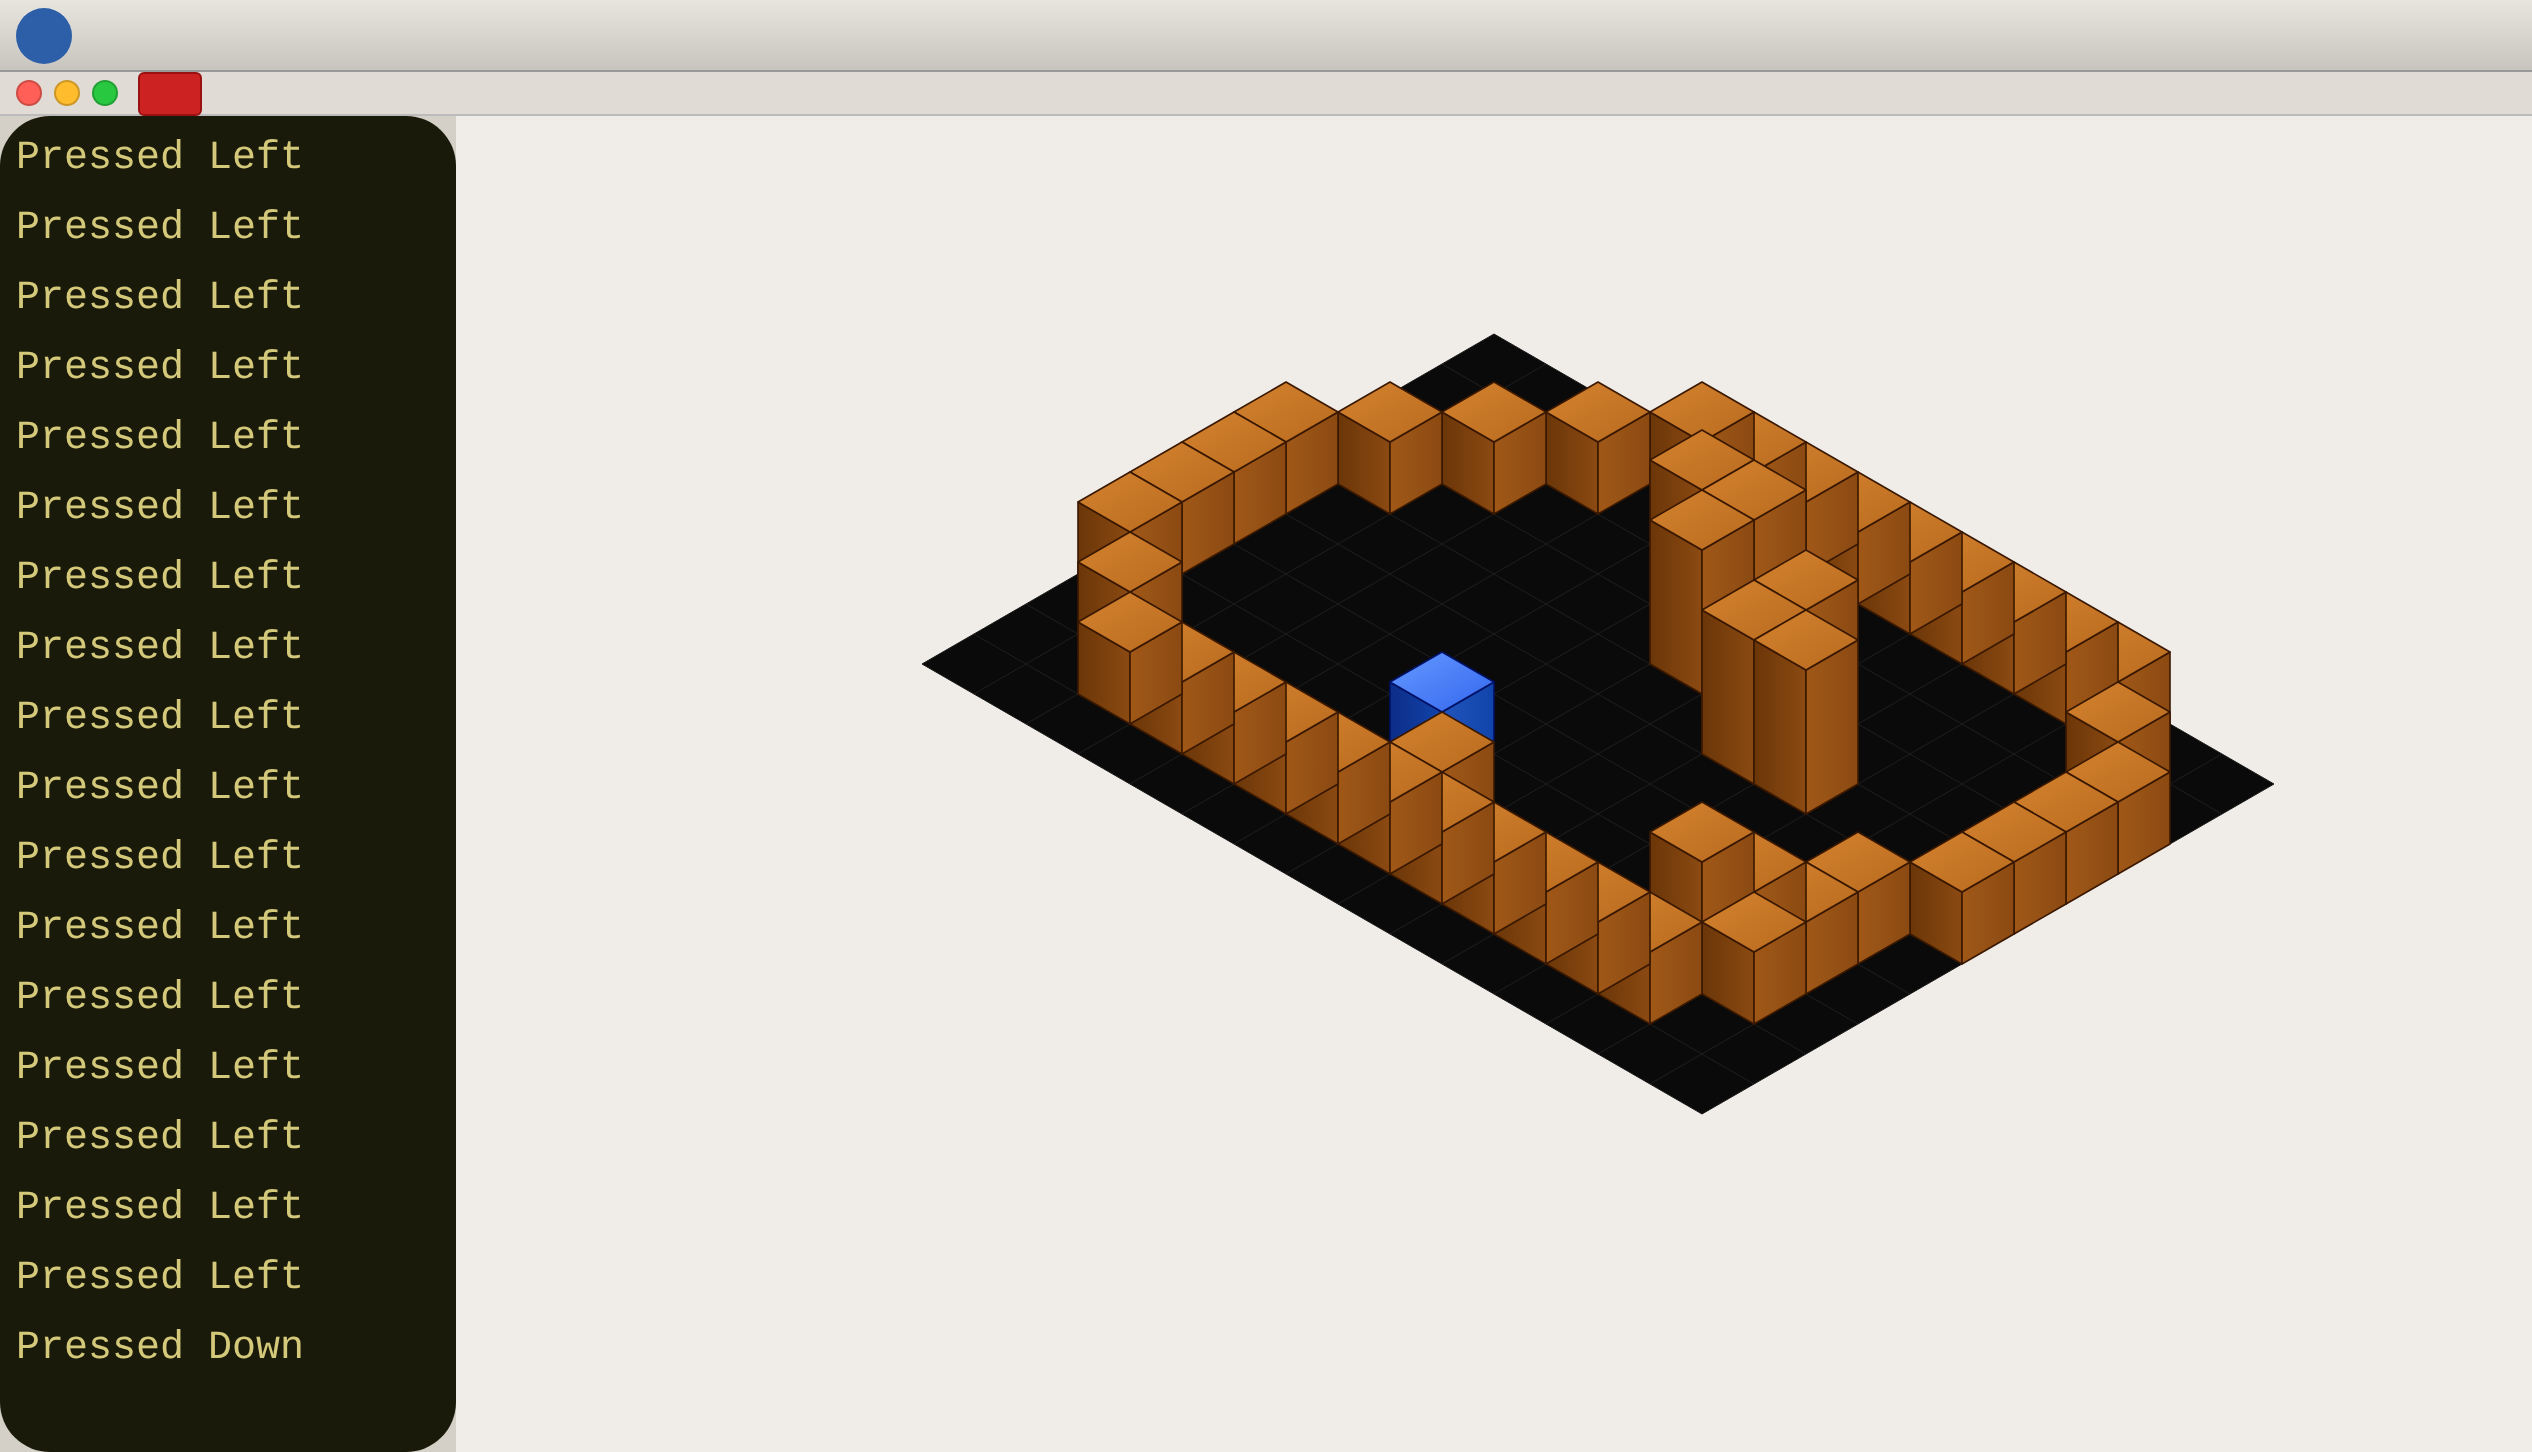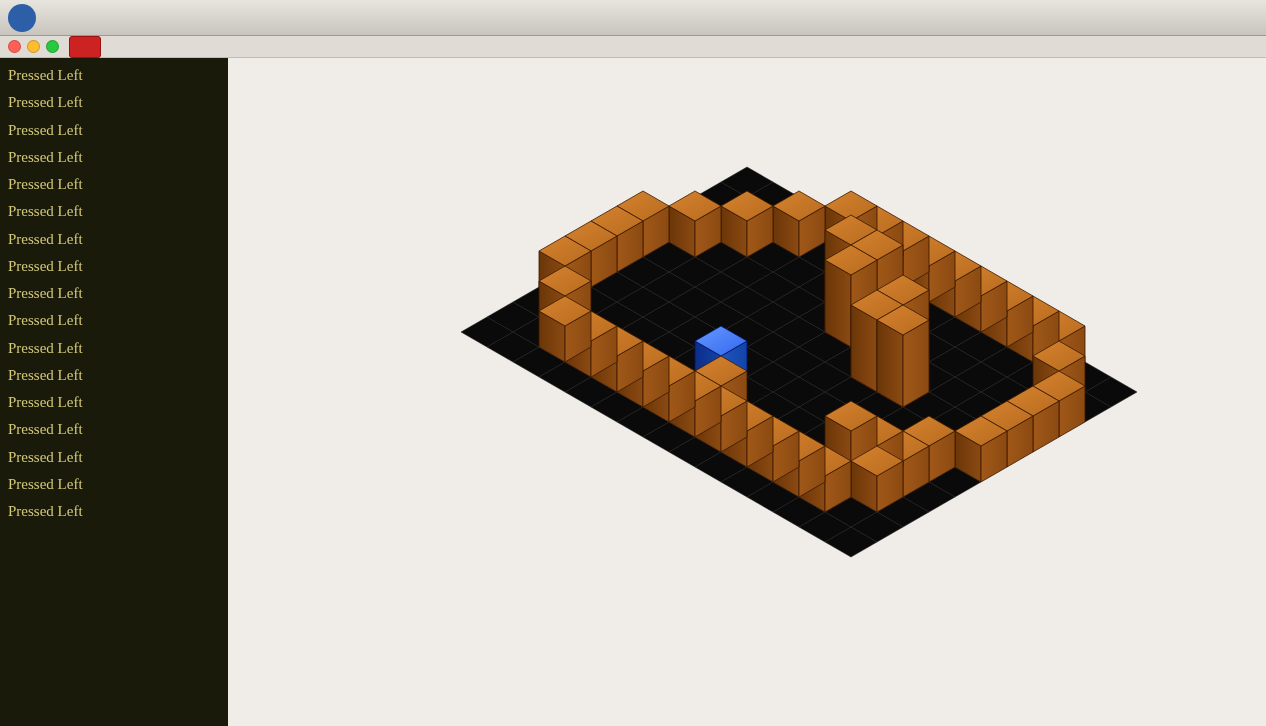--- a/index.html
+++ b/index.html
@@ -99,25 +99,26 @@
       display: flex;
       height: calc(726px - 58px);
       width: 100%;
     }
 
     
     .console-panel {
       width: 228px;
       background: #1a1a0a;
       color: #d4c97a;
-      font-family: Liberation Serif, serif;
-      font-size: 15px;
+      font-family: Liberation Mono, monospace;
+      font-size: 20px;
       padding: 4px 0;
       overflow: hidden;
       flex-shrink: 0;
+      border-radius: 25px;
     }
     .console-line {
       padding: 2px 8px;
       line-height: 1.55;
       white-space: nowrap;
     }
 
     
     .game-panel {
       flex: 1;
@@ -179,20 +180,21 @@
       <div class="console-line">Pressed Left</div>
       <div class="console-line">Pressed Left</div>
       <div class="console-line">Pressed Left</div>
       <div class="console-line">Pressed Left</div>
       <div class="console-line">Pressed Left</div>
       <div class="console-line">Pressed Left</div>
       <div class="console-line">Pressed Left</div>
       <div class="console-line">Pressed Left</div>
       <div class="console-line">Pressed Left</div>
       <div class="console-line">Pressed Left</div>
+      <div class="console-line">Pressed Down</div>
     </div>
 
   <div class="game-panel">
     <div class="iso-container">
       <svg class="iso-game" viewBox="0 0 920 660" xmlns="http://www.w3.org/2000/svg">
 
         <defs>
 
           <linearGradient id="brickTop" x1="0%" y1="0%" x2="100%" y2="100%">
             <stop offset="0%" style="stop-color:#d4832e;stop-opacity:1"></stop>

